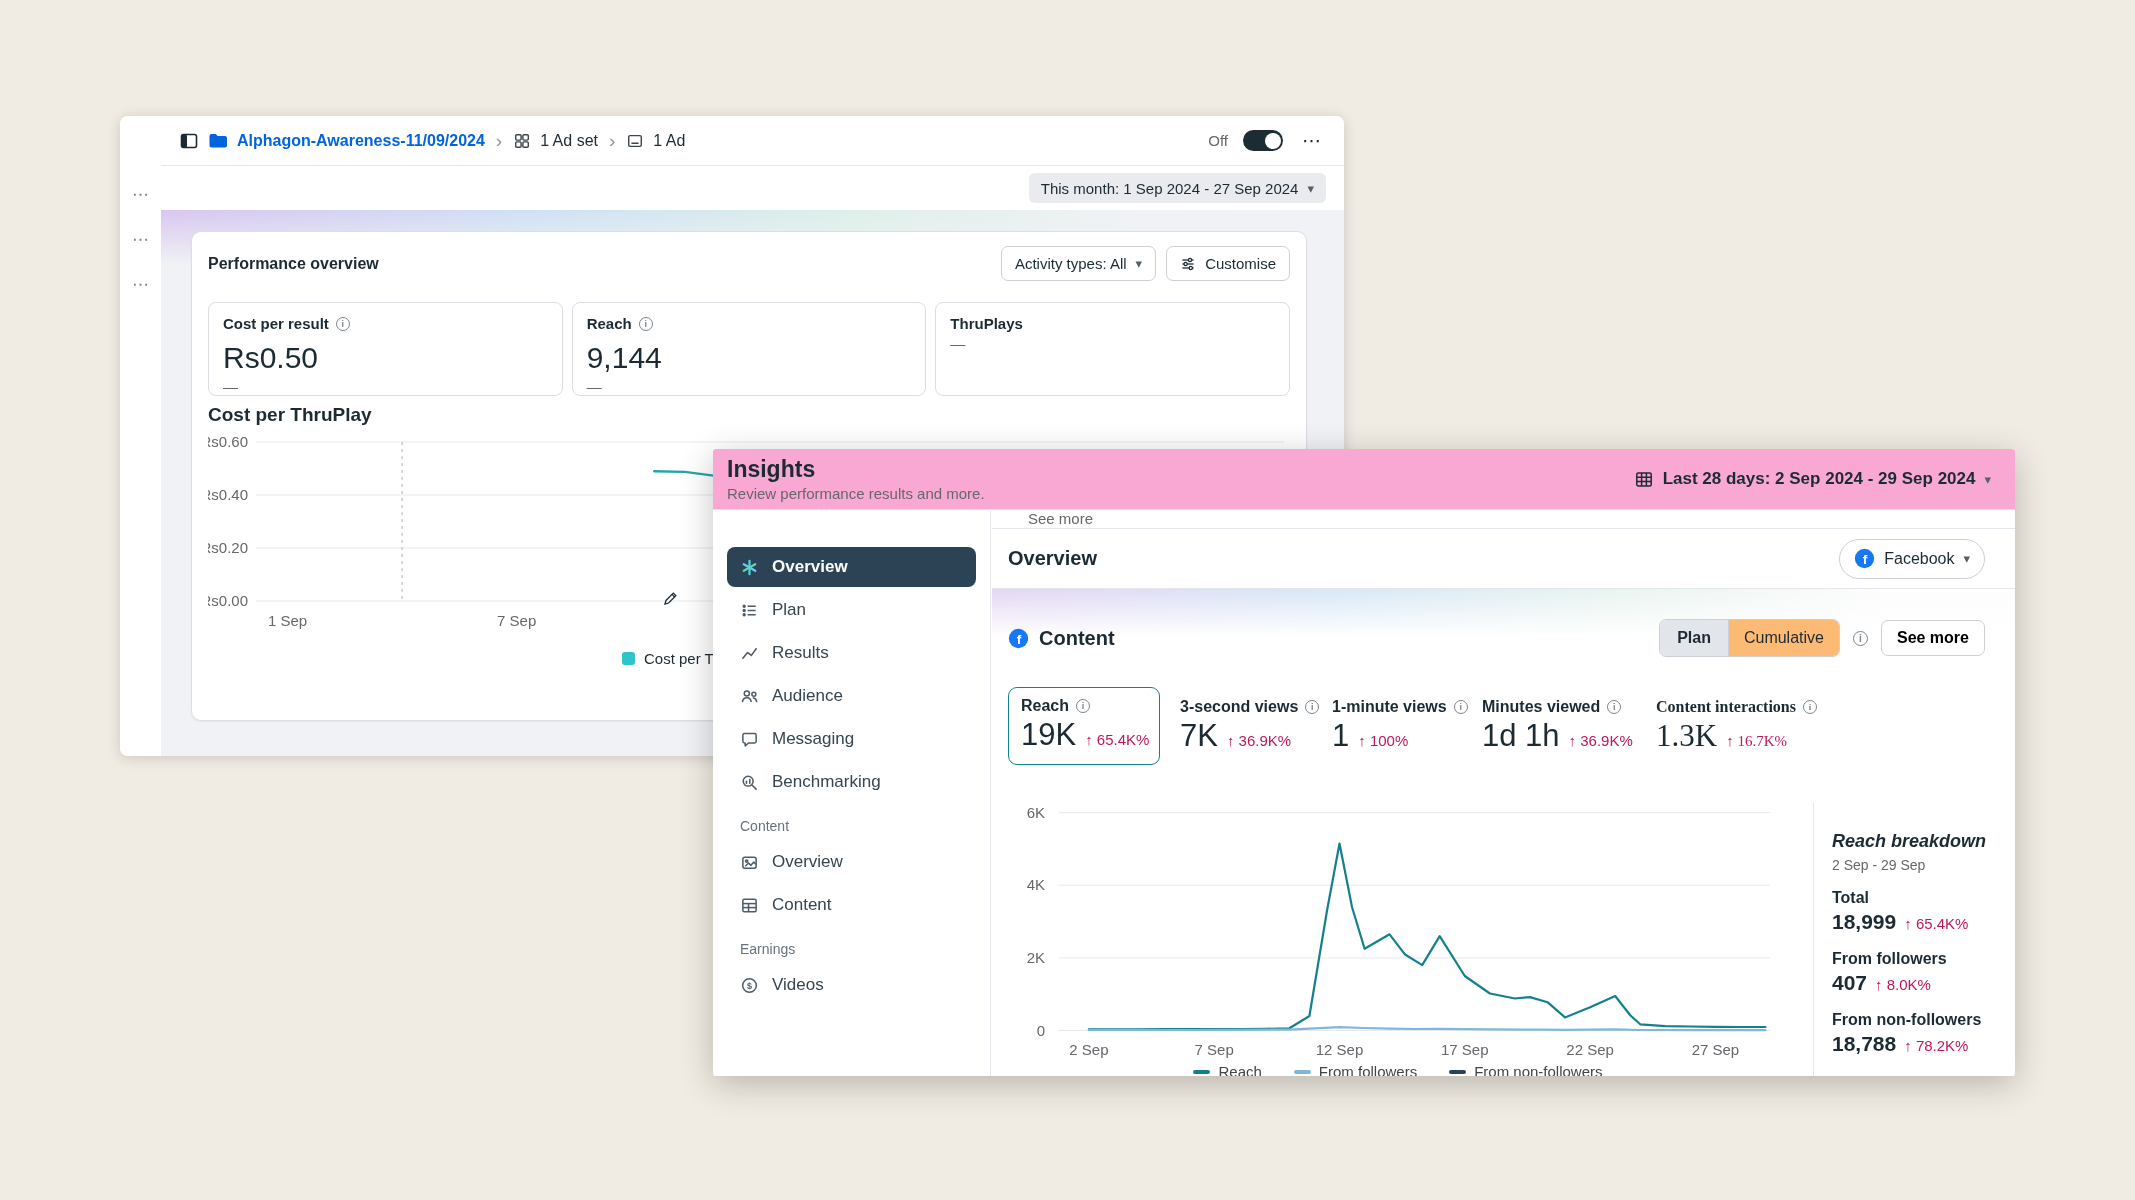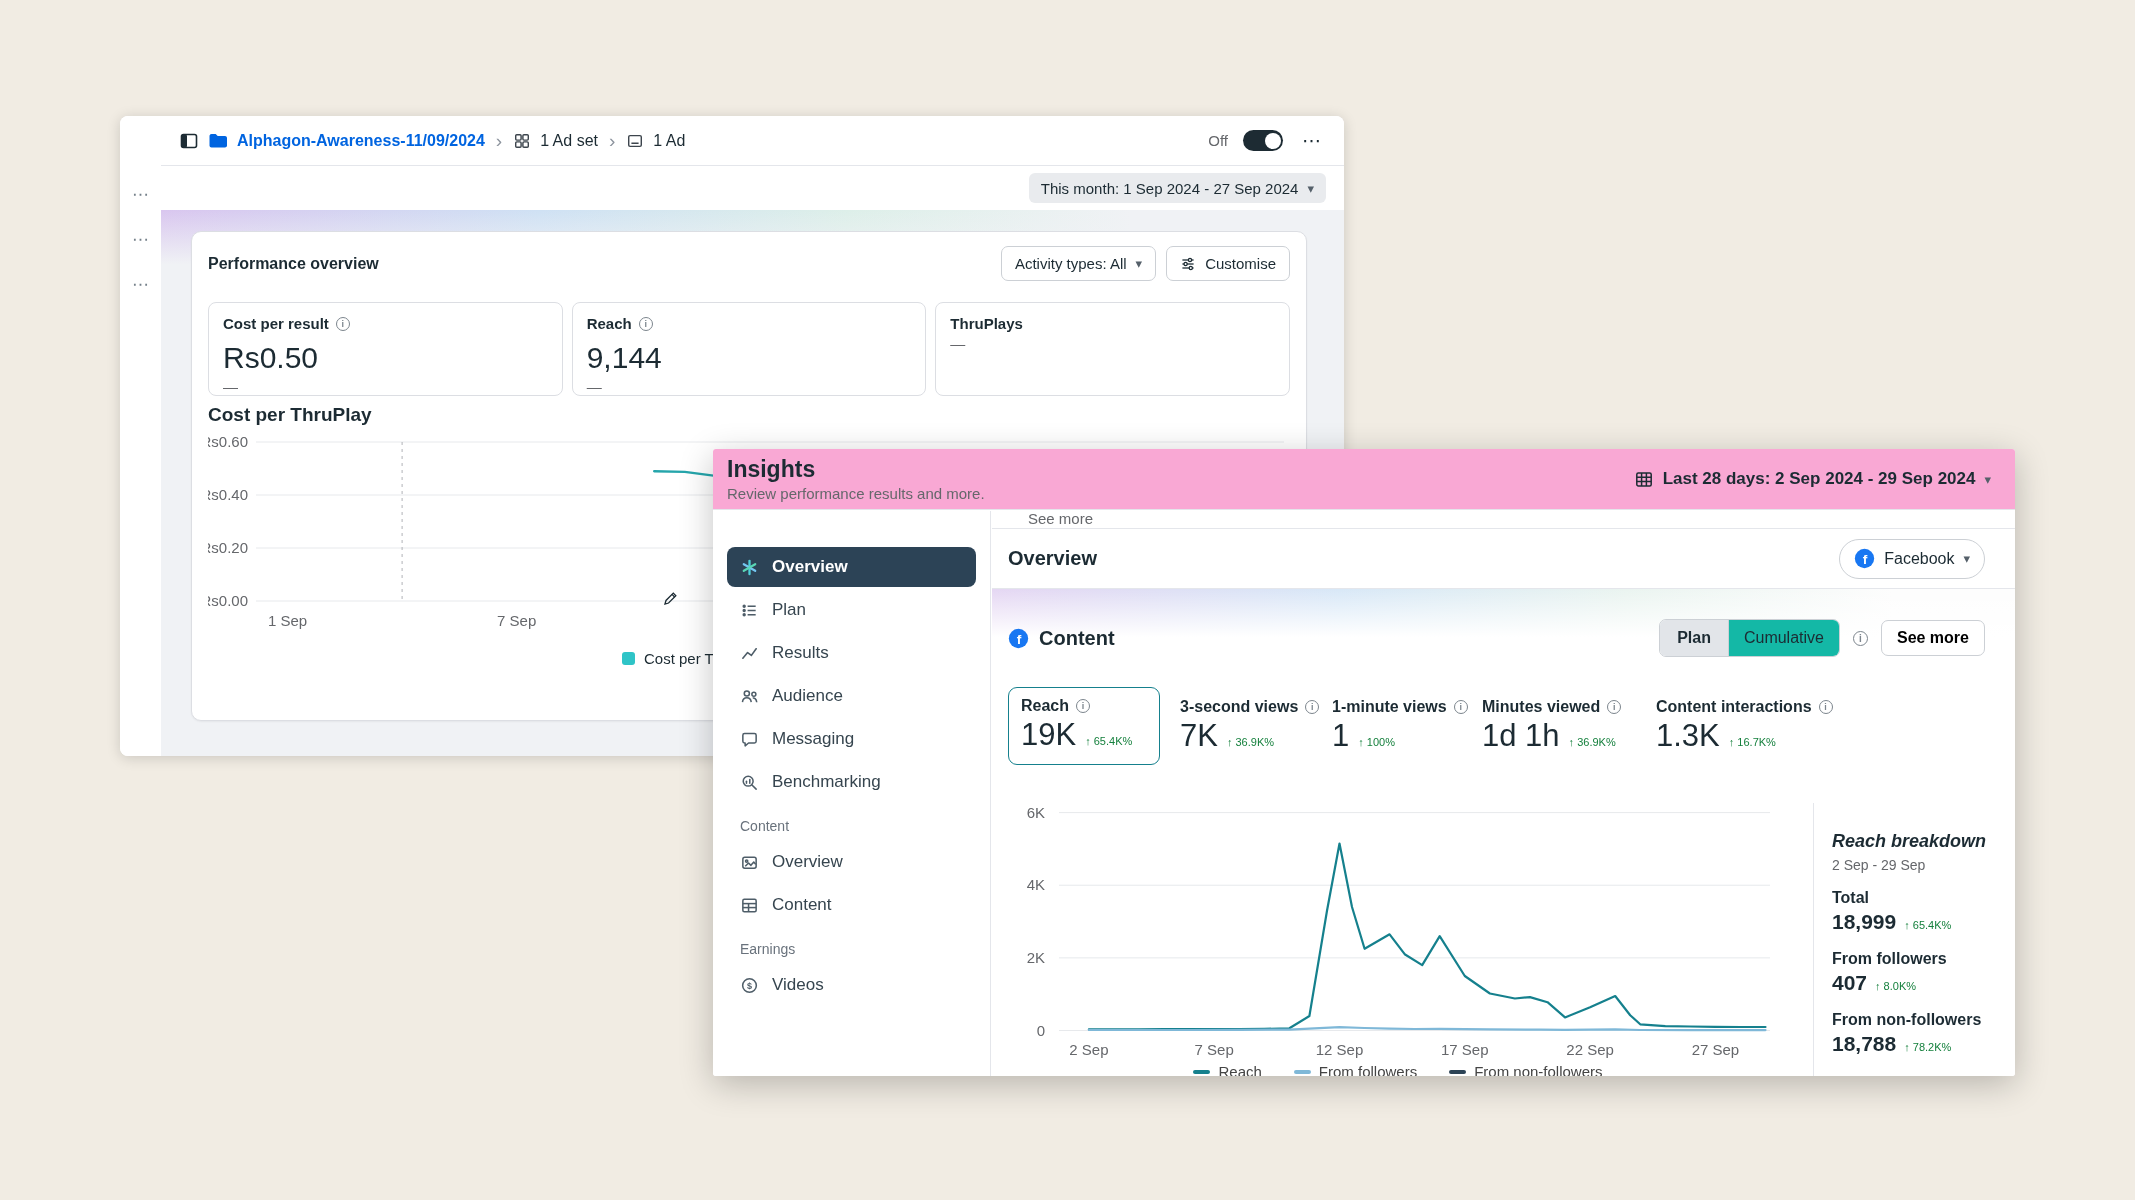--- a/index.html
+++ b/index.html
@@ -57,29 +57,29 @@
   .clipped-see-more{position:absolute;left:36px;top:0px;font-size:15px;color:#65676b;line-height:15px;}
   .ov-row{position:absolute;left:0;right:0;top:17px;height:61px;border-top:1px solid #e4e6eb;border-bottom:1px solid #e4e6eb;display:flex;align-items:center;padding:0 30px 0 16px;box-sizing:border-box;}
   .ov-row h2{font-size:20px;font-weight:bold;margin:0;}
   .fb-pill{margin-left:auto;display:inline-flex;align-items:center;gap:9px;height:38px;border:1px solid #ccd0d5;border-radius:20px;padding:0 14px;font-size:16px;cursor:pointer;background:#fff;}
   .ins-grad{position:absolute;left:0;right:0;top:78px;height:52px;background:linear-gradient(180deg,rgba(255,255,255,0) 0%,#ffffff 92%),linear-gradient(90deg,#e5d7f3 0%,#d8e8f7 34%,#eaf4f0 62%,#fdfdfd 88%);}
   .content-head{position:absolute;left:16px;right:30px;top:106px;height:42px;display:flex;align-items:center;gap:10px;}
   .content-head h3{font-size:20px;font-weight:bold;margin:0;}
   .head-ctrls{margin-left:auto;display:flex;align-items:center;gap:13px;}
   .seg{display:flex;border:1px solid #ccd0d5;border-radius:7px;overflow:hidden;height:36px;font-size:16px;}
   .seg-on{background:#e2e5e9;font-weight:bold;padding:0 17px;display:flex;align-items:center;cursor:pointer;}
-  .seg-off{background:#14b8a6;padding:0 15px;display:flex;align-items:center;border-left:1px solid #ccd0d5;cursor:pointer;}
+  .seg-off{background:#fdba74;padding:0 15px;display:flex;align-items:center;border-left:1px solid #ccd0d5;cursor:pointer;}
   .see-more-btn{height:36px;display:inline-flex;align-items:center;padding:0 15px;border:1px solid #ccd0d5;border-radius:7px;background:#fff;font-size:16px;font-weight:bold;cursor:pointer;font-family:inherit;}
   .metric{position:absolute;top:176px;}
   .metric.boxed{border:1.5px solid #15808d;border-radius:9px;padding:9px 12px;height:78px;box-sizing:border-box;cursor:pointer;}
   .metric.plain{padding-top:10.5px;cursor:pointer;}
   .m-label{display:flex;align-items:center;gap:7px;font-size:16px;font-weight:bold;white-space:nowrap;}
   .m-val{display:flex;align-items:baseline;gap:9px;margin-top:2px;}
   .m-num{font-size:31px;}
-  .m-delta{color:#15803d;font-size:11px;white-space:nowrap;}
+  .m-delta{color:#be185d;font-size:15px;white-space:nowrap;}
   #reach-chart{position:absolute;left:11px;top:288px;}
   .breakdown{position:absolute;left:821px;top:292px;bottom:0;width:201px;border-left:1px solid #e4e6eb;padding:28px 0 0 18px;box-sizing:border-box;}
   .bd-title{font-size:18px;font-weight:bold;font-style:italic;}
   .bd-range{font-size:14px;color:#65676b;margin-top:5px;}
   .bd-label{font-size:16px;font-weight:bold;margin-top:16px;}
   .bd-val{display:flex;align-items:baseline;gap:8px;margin-top:3px;}
   .bd-num{font-size:21px;font-weight:bold;}
   .chart-legend{position:absolute;left:11px;width:790px;top:552px;display:flex;justify-content:center;gap:32px;}
   .cl-item{display:flex;align-items:center;gap:8px;font-size:15px;color:#444;}
   .cl-chip{width:17px;height:4px;border-radius:2px;display:inline-block;}
@@ -410,21 +410,21 @@
     <div class="metric plain" style="left:490px;">
       <div class="m-label">
           <span>Minutes viewed</span>
           <span class="info sm">i</span>
         </div>
       <div class="m-val">
           <span class="m-num">1d 1h</span>
           <span class="m-delta"><span>↑</span> <span>36.9K%</span></span>
         </div>
     </div>
-    <div class="metric plain" style="left:664px;">
+    <div class="metric plain" style="left:664px;font-family:Liberation Serif, serif;">
       <div class="m-label">
           <span>Content interactions</span>
           <span class="info sm">i</span>
         </div>
       <div class="m-val">
           <span class="m-num">1.3K</span>
           <span class="m-delta"><span>↑</span> <span>16.7K%</span></span>
         </div>
     </div>
 

